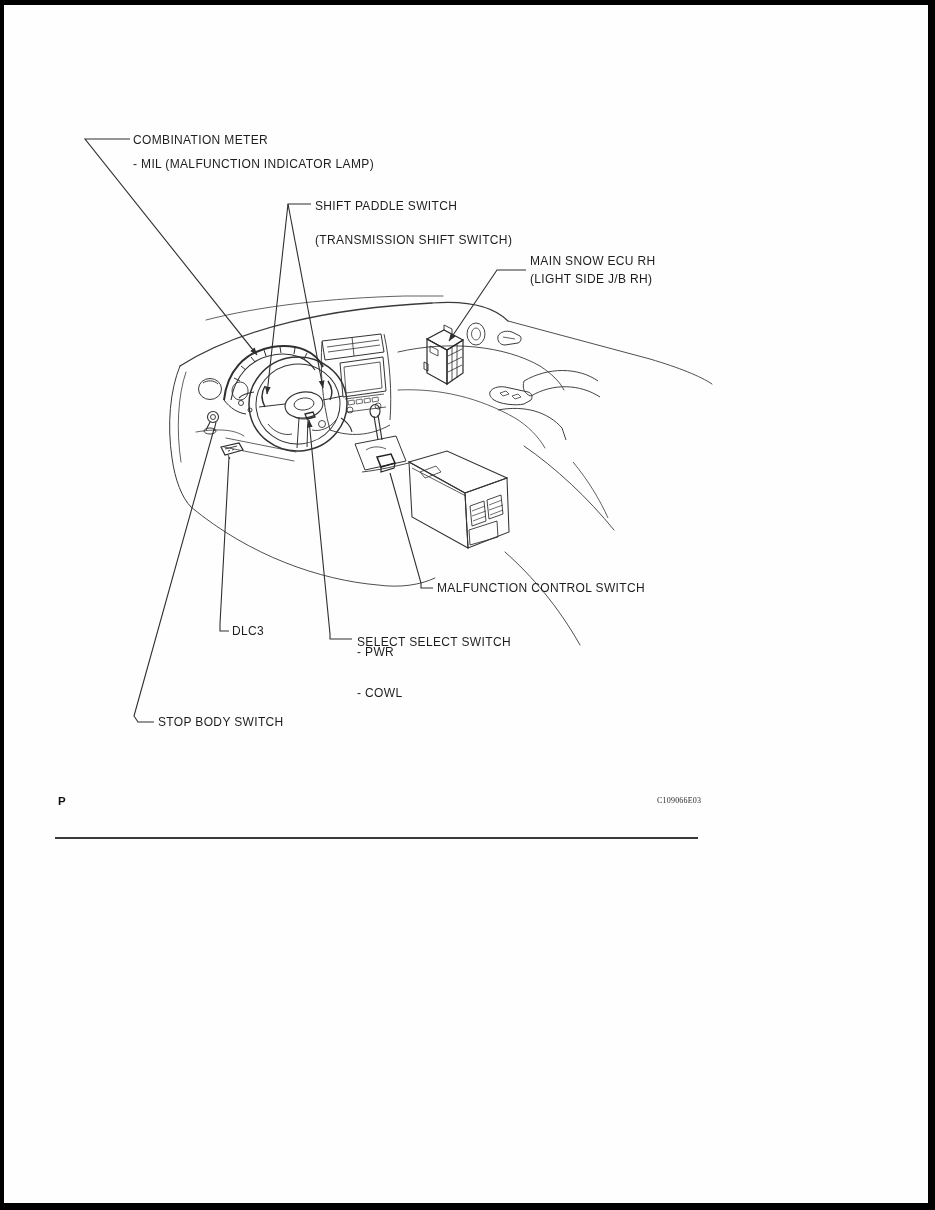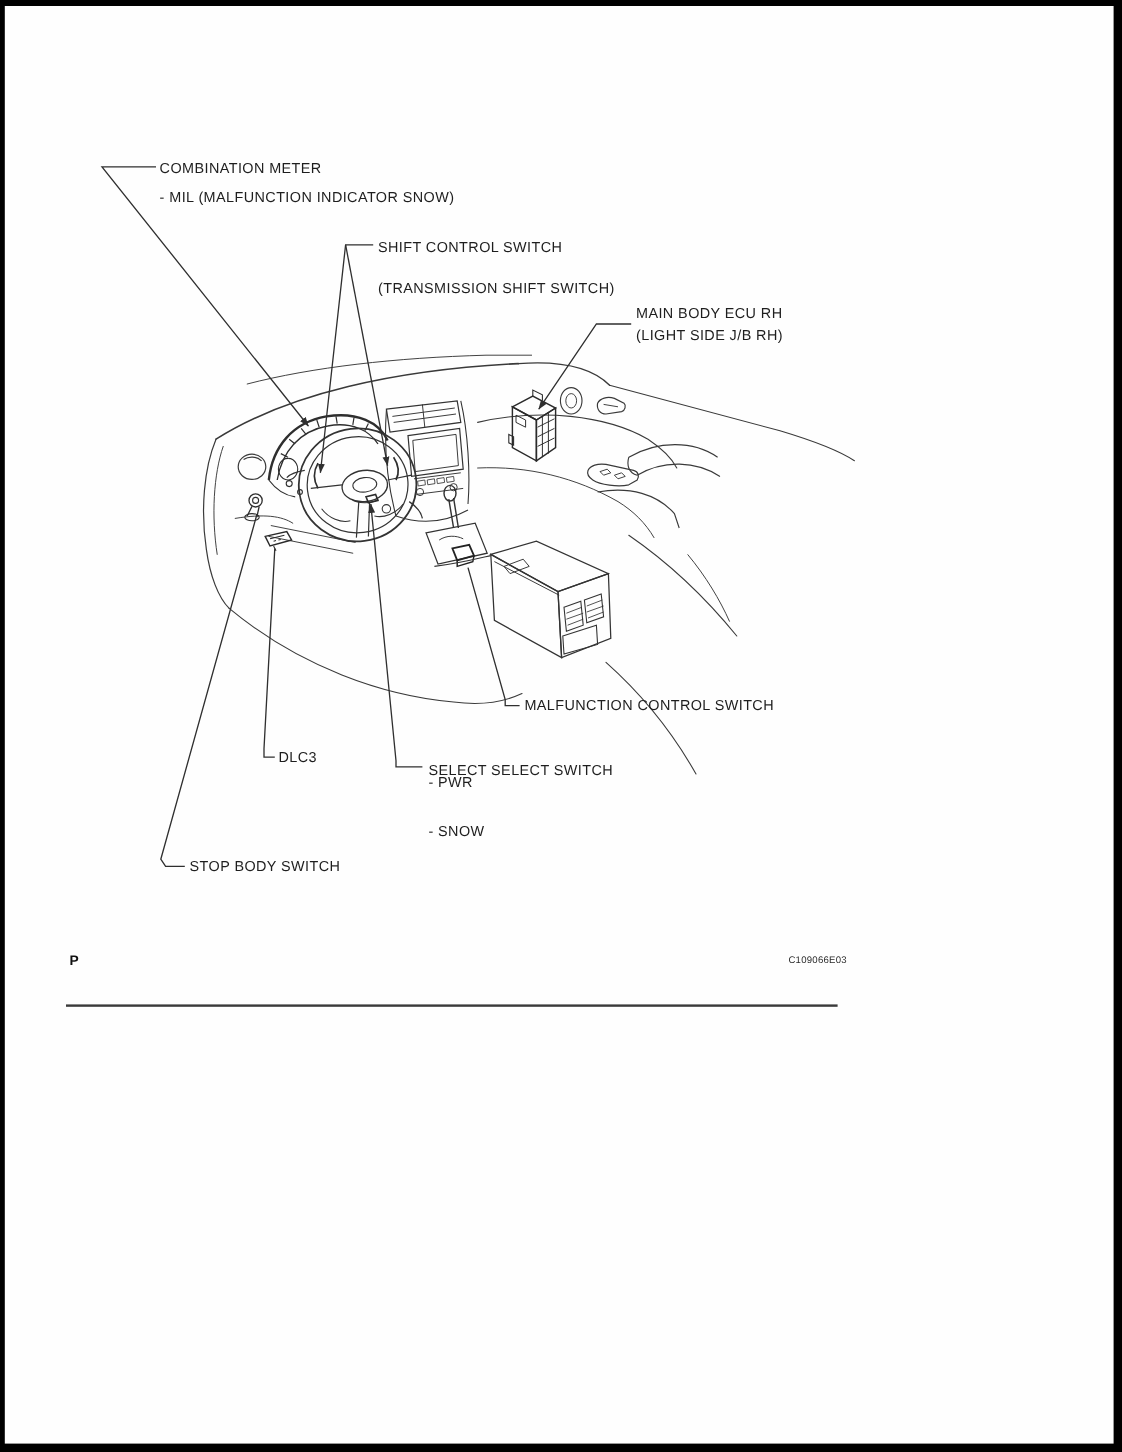--- a/index.html
+++ b/index.html
@@ -9,21 +9,21 @@
   }
   .frame{position:absolute;background:#000;}
   .frame.top{left:0;top:0;width:935px;height:5px;}
   .frame.left{left:0;top:0;width:4px;height:1210px;}
   .frame.right{left:928px;top:0;width:7px;height:1210px;}
   .frame.bottom{left:0;top:1203px;width:935px;height:7px;}
   .lbl{
     position:absolute;transform:translateY(-50%);white-space:nowrap;
     font-size:12px;letter-spacing:.35px;color:#1e1e1e;
   }
-  .lbl.small{font-size:8px;letter-spacing:.2px;color:#2b2b2b;}
+  .lbl.small{font-size:8px;letter-spacing:.2px;color:#2b2b2b;font-family:Liberation Serif, serif;}
   .lbl.pageletter{font-size:11.5px;font-weight:bold;color:#111;}
   svg{position:absolute;left:0;top:0;}
   .rule{position:absolute;left:55px;top:837px;width:643px;height:2px;background:#3a3a3a;}
 </style>
 </head>
 <body>
 
 <div id="page">
 
   <div class="frame top"></div>
@@ -195,35 +195,35 @@
       <path d="M288,204 L323,388" marker-end="url(#arr)"></path>
       <path d="M526,270 L497,270 L449,341" marker-end="url(#arr)"></path>
       <path d="M390,473 L421,583 L421,588 L433,588"></path>
       <path d="M229,457 L220,624 L220,631 L229,631"></path>
       <path d="M352,639 L330,639 L330,634 L309,420" marker-end="url(#arr)"></path>
       <path d="M214,429 L134,716 L138,722 L154,722"></path>
     </g>
   </svg>
 
   <div class="lbl" style="left:133px;top:140px">COMBINATION METER</div>
-  <div class="lbl" style="left:133px;top:164px">- MIL (MALFUNCTION INDICATOR SNOW)</div>
-
-  <div class="lbl" style="left:315px;top:206px">SHIFT CONTROL SWITCH</div>
+  <div class="lbl" style="left:133px;top:164px">- MIL (MALFUNCTION INDICATOR LAMP)</div>
+
+  <div class="lbl" style="left:315px;top:206px">SHIFT PADDLE SWITCH</div>
   <div class="lbl" style="left:315px;top:240px">(TRANSMISSION SHIFT SWITCH)</div>
 
-  <div class="lbl" style="left:530px;top:261px">MAIN BODY ECU RH</div>
+  <div class="lbl" style="left:530px;top:261px">MAIN SNOW ECU RH</div>
   <div class="lbl" style="left:530px;top:279px">(LIGHT SIDE J/B RH)</div>
 
   <div class="lbl" style="left:437px;top:588px">MALFUNCTION CONTROL SWITCH</div>
 
   <div class="lbl" style="left:232px;top:631px">DLC3</div>
 
   <div class="lbl" style="left:357px;top:642px">SELECT SELECT SWITCH</div>
   <div class="lbl" style="left:357px;top:652px">- PWR</div>
-  <div class="lbl" style="left:357px;top:693px">- SNOW</div>
+  <div class="lbl" style="left:357px;top:693px">- COWL</div>
 
   <div class="lbl" style="left:158px;top:722px">STOP BODY SWITCH</div>
 
   <div class="lbl pageletter" style="left:58px;top:801px">P</div>
   <div class="lbl small" style="left:657px;top:800px">C109066E03</div>
   <div class="rule"></div>
 
 </div>
 
 </body></html>

